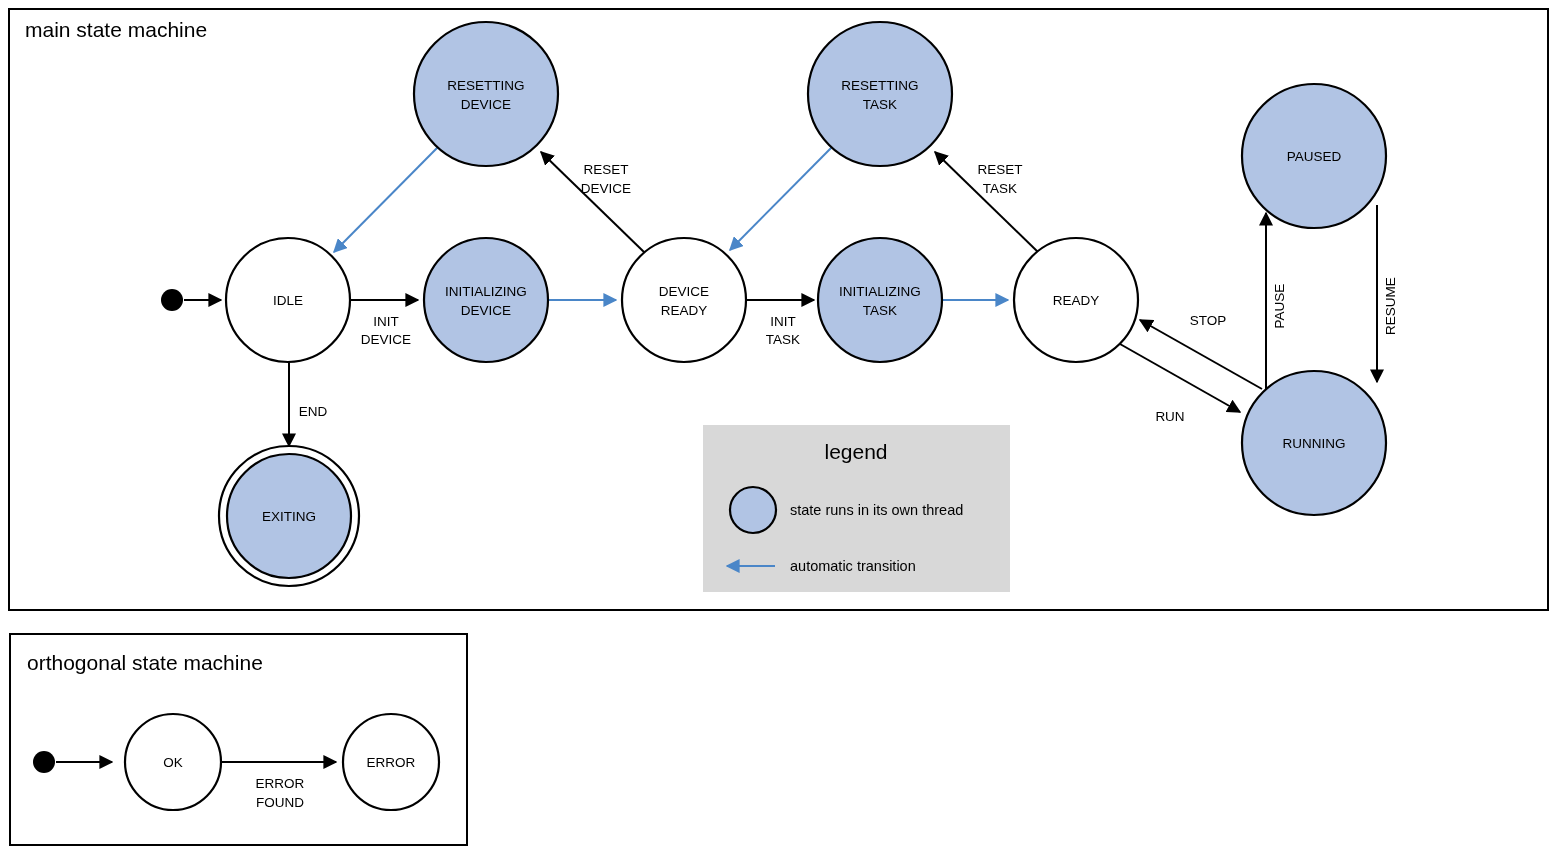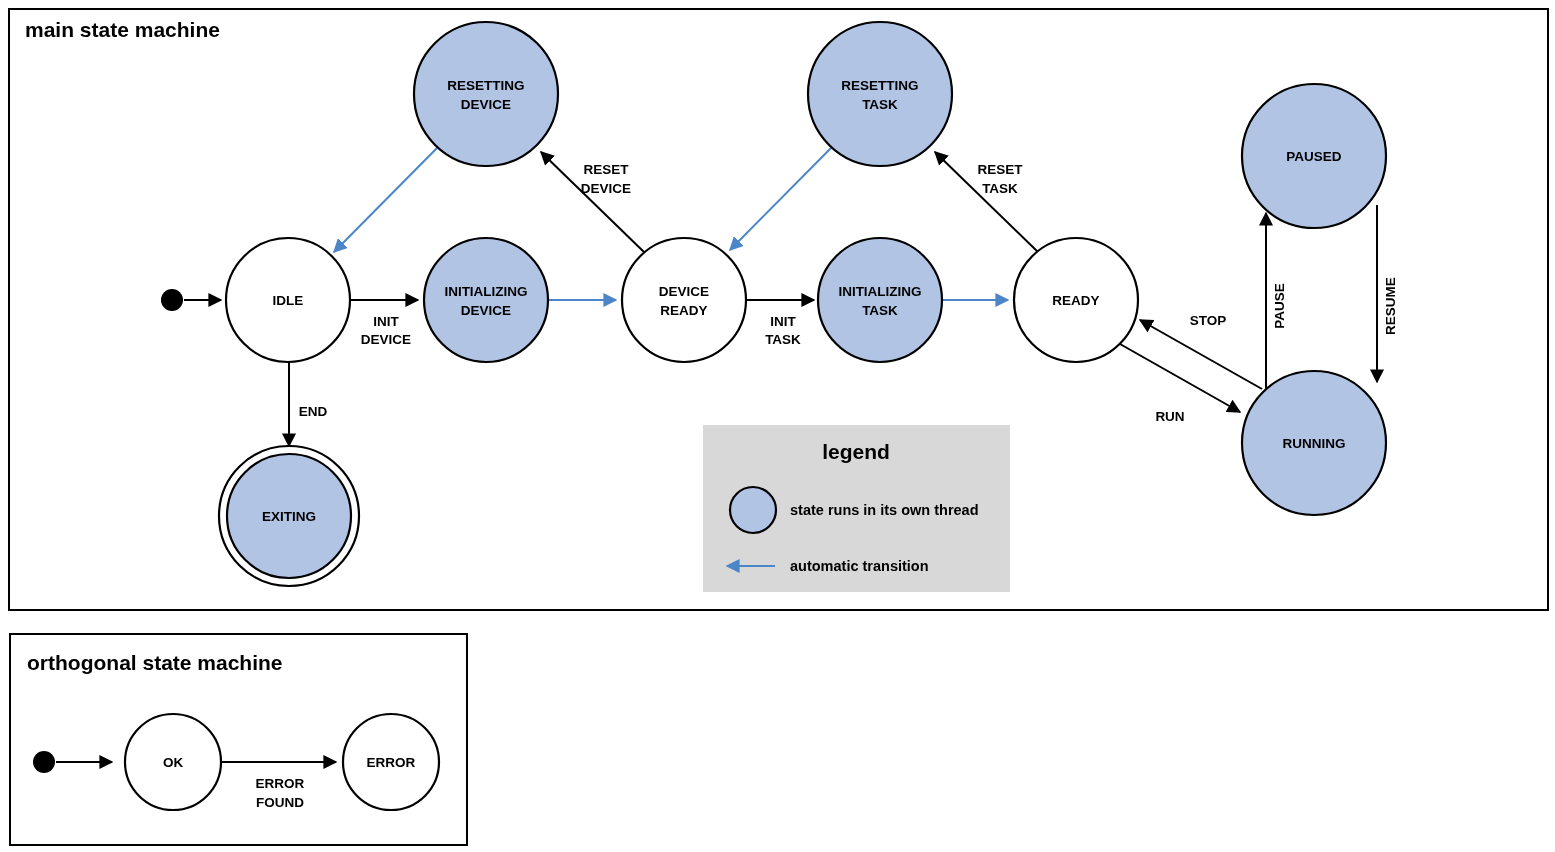--- a/index.html
+++ b/index.html
@@ -10,21 +10,20 @@
   body {
     width: 1555px;
     height: 852px;
     font-family: "Liberation Sans", sans-serif;
     overflow: hidden;
   }
   #diagram-root {
     position: relative;
     width: 1430px;
     height: 852px;
-    font-weight: bold;
   }
   svg.canvas {
     position: absolute;
     top: 0;
     left: 0;
     width: 1555px;
     height: 852px;
     display: block;
   }
   .frame-rect {

